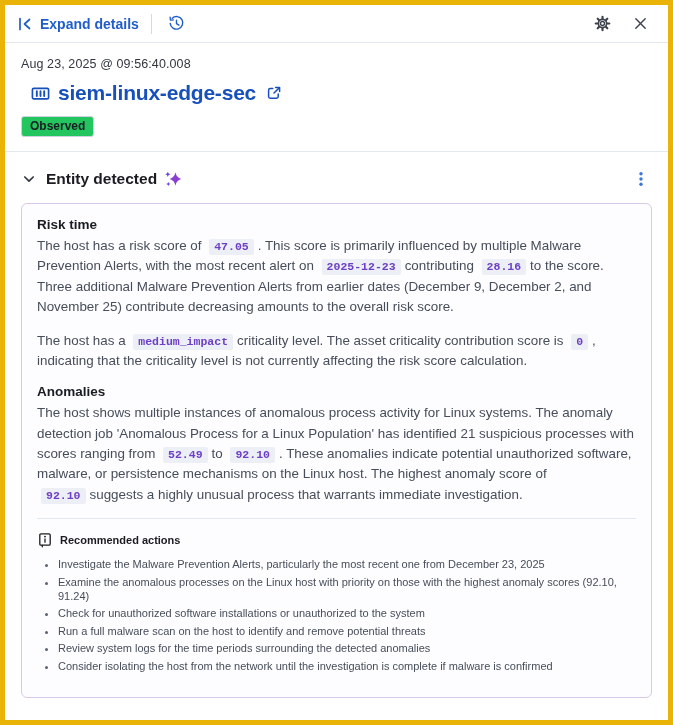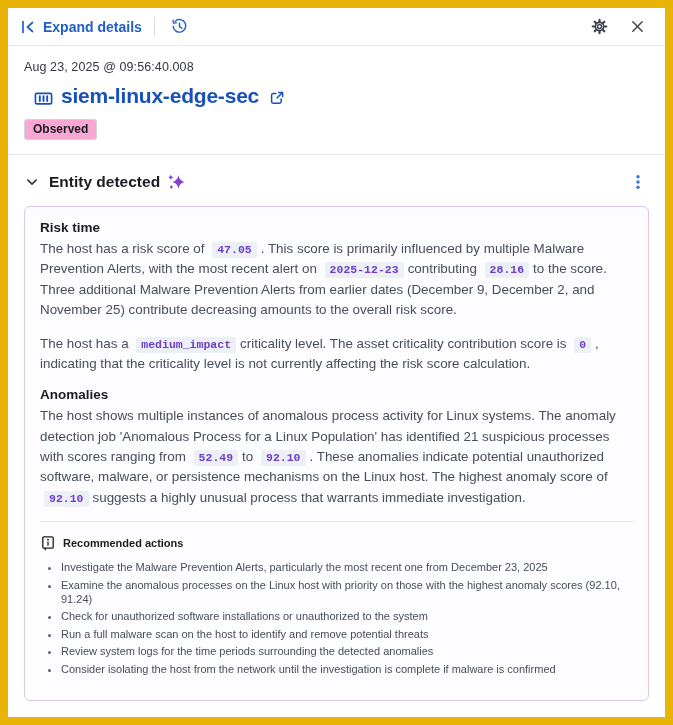--- a/index.html
+++ b/index.html
@@ -1,20 +1,20 @@
 <!DOCTYPE html>
 <html><head>
 <meta charset="utf-8">
 <style>
   * { box-sizing: border-box; margin: 0; padding: 0; }
   html,body { background:#fff; }
   body { font-family: "Liberation Sans", "DejaVu Sans", sans-serif; color:#343741; }
   .frame {
     width: 673px; height: 725px;
-    border: 8px solid #eab308;
+    border: 5px solid #eab308;
     background: #fff;
     overflow: hidden;
     position: relative;
   }
   
   .top-bar {
     height: 38px;
     display: flex; align-items: center; justify-content: space-between;
     padding: 0 16px 0 12px;
     border-bottom: 1px solid #e3e8ee;
@@ -25,27 +25,27 @@
     background:none; border:none; cursor:pointer;
     font-family: inherit;
   }
   .expand-label { color:#205dc9; font-size:14px; font-weight:600; }
   .v-divider { width:1px; height:20px; background:#d3dae6; margin:0 12px; }
   .icon-btn { background:none; border:none; cursor:pointer; display:flex; align-items:center; padding:4px; }
   .top-bar .right .icon-btn { margin-left:14px; }
   
   .content { padding: 14px 16px 0 16px; }
   .timestamp { font-size:12.5px; color:#343741; letter-spacing:.1px; }
-  .title-row { display:flex; align-items:flex-end; gap:8px; margin-top:10px;padding-left:10px; }
+  .title-row { display:flex; align-items:center; gap:8px; margin-top:10px;padding-left:10px; }
   .entity-title { font-size:21px; font-weight:700; color:#1750ba; letter-spacing:-.2px; cursor:pointer; }
   .badge {
     display:inline-block; margin-top:11px;
     padding:2px 8px 3px;
     border:1px solid #cdd4df; border-radius:3px;
-    font-size:12px; font-weight:600; color:#1a1c21; background:#f9a8d4;
+    font-size:12px; font-weight:600; color:#1a1c21; background:#22c55e;
   }
   .full-divider { border:none; border-top:1px solid #e3e8ee; margin:14px -16px 0; }
   
   .summary-header { display:flex; align-items:center; margin-top:15px; }
   .summary-header .chev { margin-right:9px; display:flex; cursor:pointer; background:none; border:none; }
   .summary-title { font-size:15.5px; font-weight:700; color:#1a1c21; }
   .sparkles { margin-left:7px; display:flex; }
   .summary-header .spacer { flex:1; }
   
   .ai-panel {

